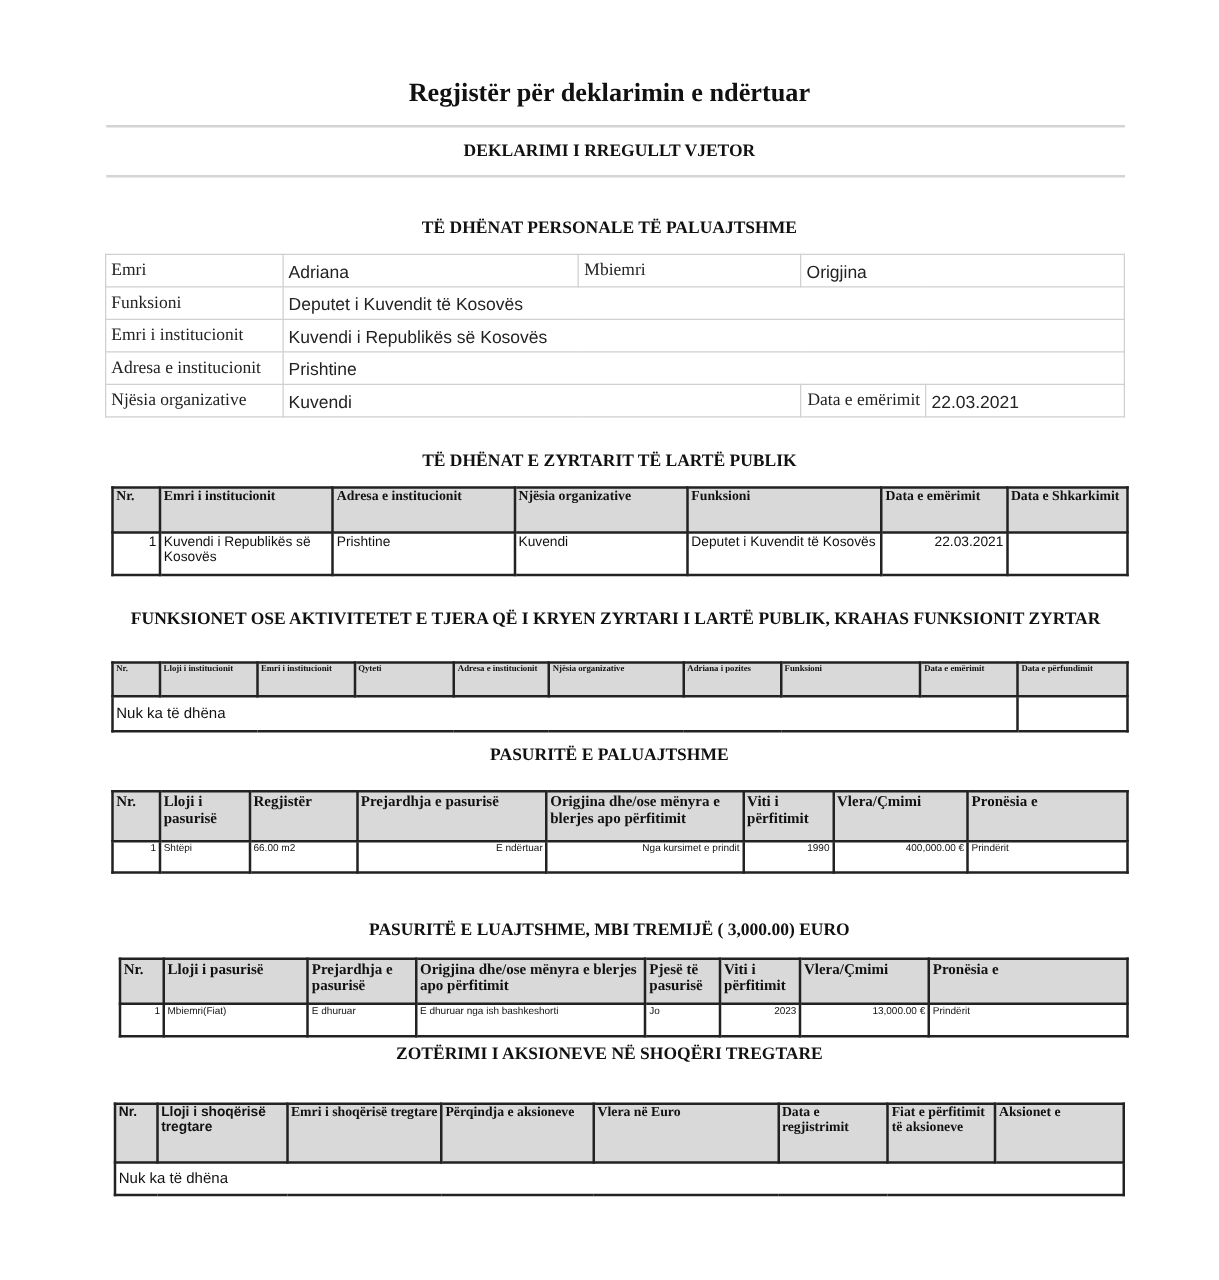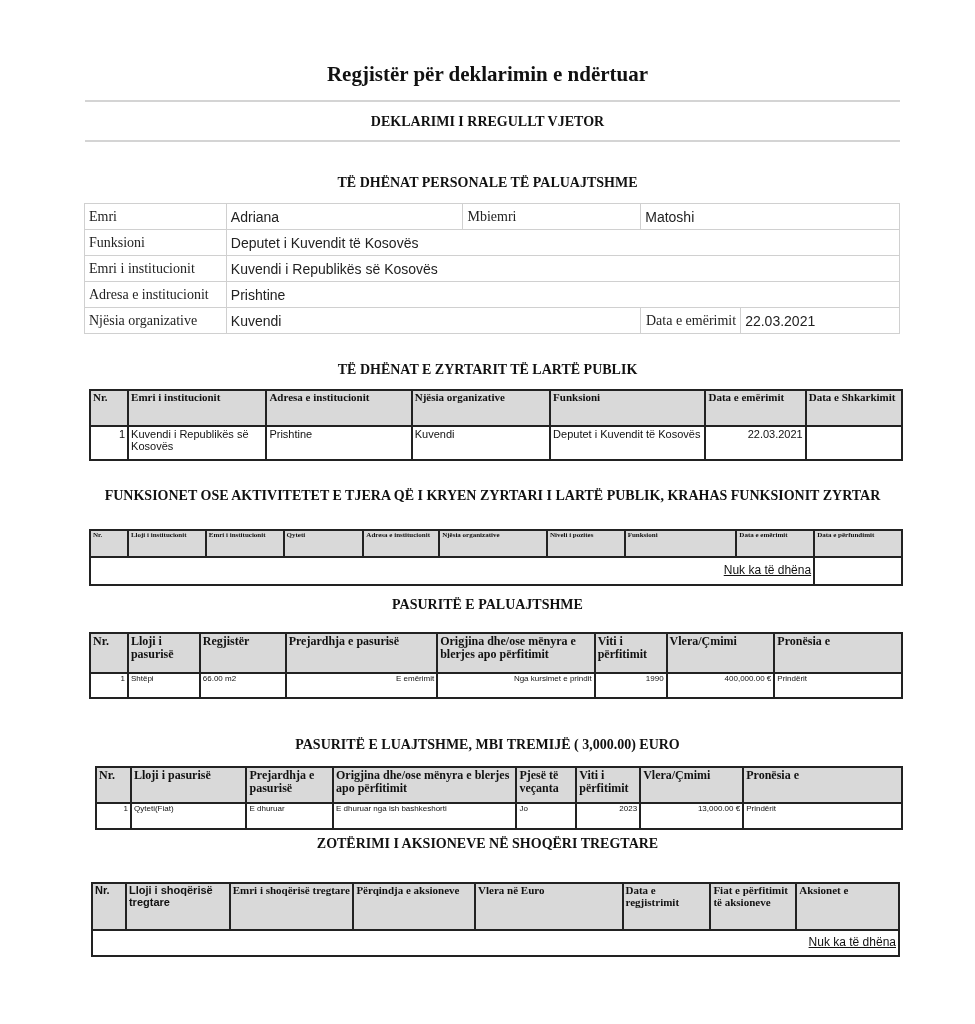--- a/index.html
+++ b/index.html
@@ -19,21 +19,21 @@
   .personal .val { font-family: "Liberation Sans", sans-serif; font-size: 14px; color: #222; }
   .personal .rlbl { text-align: right; }
 
   
   table.grid { position: absolute; border-collapse: collapse; border: 2px solid #333; }
   table.grid th { background: #d9d9d9; border: 2px solid #222; text-align: left; vertical-align: top;
     font-family: "Liberation Serif", serif; font-weight: bold; padding: 1px 2px; line-height: 1.05; }
   table.grid td { border: 2px solid #222; vertical-align: top; padding: 1px 2px;
     font-family: "Liberation Sans", sans-serif; line-height: 1.1; }
   table.grid td.r { text-align: right; }
-  table.grid td.c { text-align: right; vertical-align: middle; text-decoration: underline; }
+  table.grid td.c { text-align: left; vertical-align: middle; }
 
   #t-official { left: 89px; top: 389px; width: 814px; }
   #t-official th { font-size: 11px; height: 32px; }
   #t-official td { font-size: 11px; height: 30px; }
 
   #t-other { left: 89px; top: 529px; width: 814px; }
   #t-other th { font-size: 7px; height: 23px; }
   #t-other td { font-size: 12px; height: 24px; }
 
   #t-immov { left: 89px; top: 632px; width: 814px; }
@@ -64,21 +64,21 @@
       <col style="width:237px">
       <col style="width:178px">
       <col style="width:100px">
       <col style="width:159px">
     </colgroup>
   <tbody>
       <tr>
     <td class="lbl">Emri</td>
     <td class="val">Adriana</td>
     <td class="lbl">Mbiemri</td>
-    <td class="val" colspan="2">Matoshi</td>
+    <td class="val" colspan="2">Origjina</td>
   </tr>
   <tr>
     <td class="lbl">Funksioni</td>
     <td class="val" colspan="4">Deputet i Kuvendit të Kosovës</td>
   </tr>
   <tr>
     <td class="lbl">Emri i institucionit</td>
     <td class="val" colspan="4">Kuvendi i Republikës së Kosovës</td>
   </tr>
   <tr>
@@ -142,21 +142,21 @@
       <col style="width:88px">
     </colgroup>
   <tbody>
       <tr>
     <th>Nr.</th>
     <th>Lloji i institucionit</th>
     <th>Emri i institucionit</th>
     <th>Qyteti</th>
     <th>Adresa e institucionit</th>
     <th>Njësia organizative</th>
-    <th>Niveli i pozites</th>
+    <th>Adriana i pozites</th>
     <th>Funksioni</th>
     <th>Data e emërimit</th>
     <th>Data e përfundimit</th>
   </tr>
   <tr>
     <td class="c" colspan="9" style="border-right:none">Nuk ka të dhëna</td>
     <td></td>
   </tr>
 </tbody>
   </table>
@@ -181,21 +181,21 @@
     <th>Prejardhja e pasurisë</th>
     <th>Origjina dhe/ose mënyra e blerjes apo përfitimit</th>
     <th>Viti i përfitimit</th>
     <th>Vlera/Çmimi</th>
     <th>Pronësia e</th>
   </tr>
   <tr>
     <td class="r">1</td>
     <td>Shtëpi</td>
     <td>66.00 m2</td>
-    <td class="r">E emërimit</td>
+    <td class="r">E ndërtuar</td>
     <td class="r">Nga kursimet e prindit</td>
     <td class="r">1990</td>
     <td class="r">400,000.00 €</td>
     <td>Prindërit</td>
   </tr>
 </tbody>
   </table>
 
 <div class="subtitle" style="top:737px">PASURITË E LUAJTSHME, MBI TREMIJË ( 3,000.00) EURO</div>
 <table class="grid" id="t-mov">
@@ -208,28 +208,28 @@
       <col style="width:62px">
       <col style="width:100px">
       <col style="width:154px">
     </colgroup>
   <tbody>
       <tr>
     <th>Nr.</th>
     <th>Lloji i pasurisë</th>
     <th>Prejardhja e pasurisë</th>
     <th>Origjina dhe/ose mënyra e blerjes apo përfitimit</th>
-    <th>Pjesë të veçanta</th>
+    <th>Pjesë të pasurisë</th>
     <th>Viti i përfitimit</th>
     <th>Vlera/Çmimi</th>
     <th>Pronësia e</th>
   </tr>
   <tr>
     <td class="r">1</td>
-    <td>Qyteti(Fiat)</td>
+    <td>Mbiemri(Fiat)</td>
     <td>E dhuruar</td>
     <td>E dhuruar nga ish bashkeshorti</td>
     <td>Jo</td>
     <td class="r">2023</td>
     <td class="r">13,000.00 €</td>
     <td>Prindërit</td>
   </tr>
 </tbody>
   </table>
 

